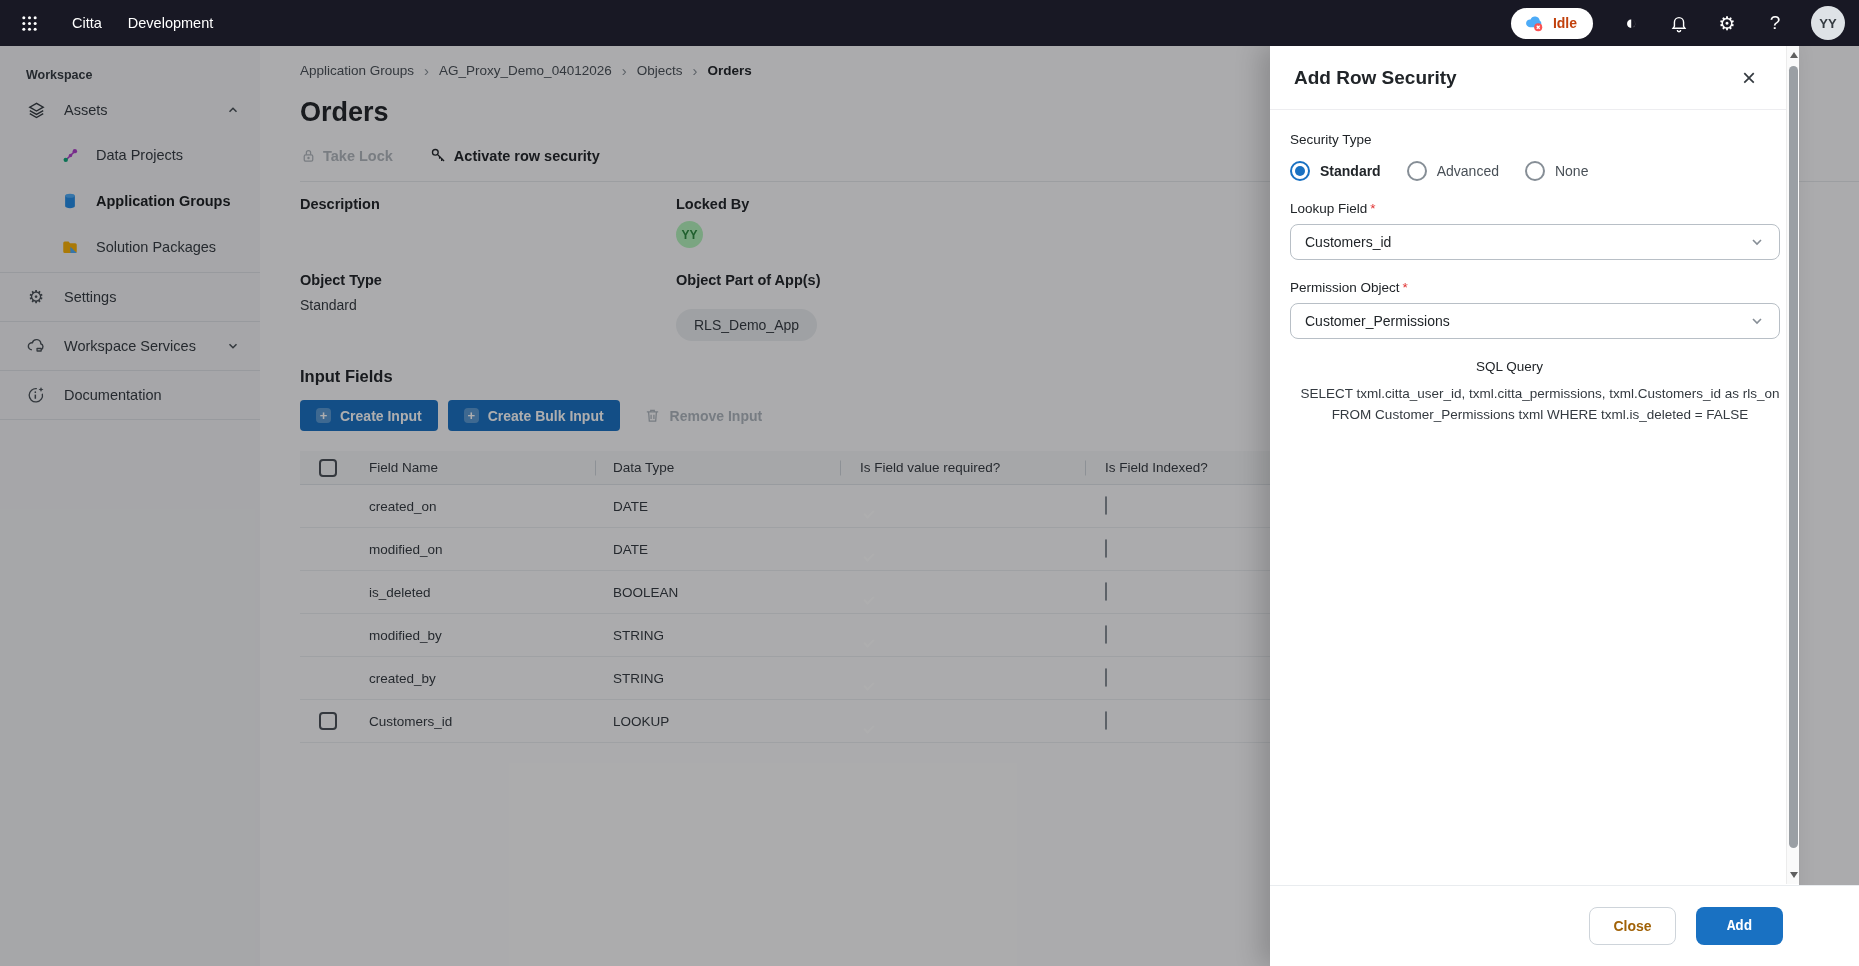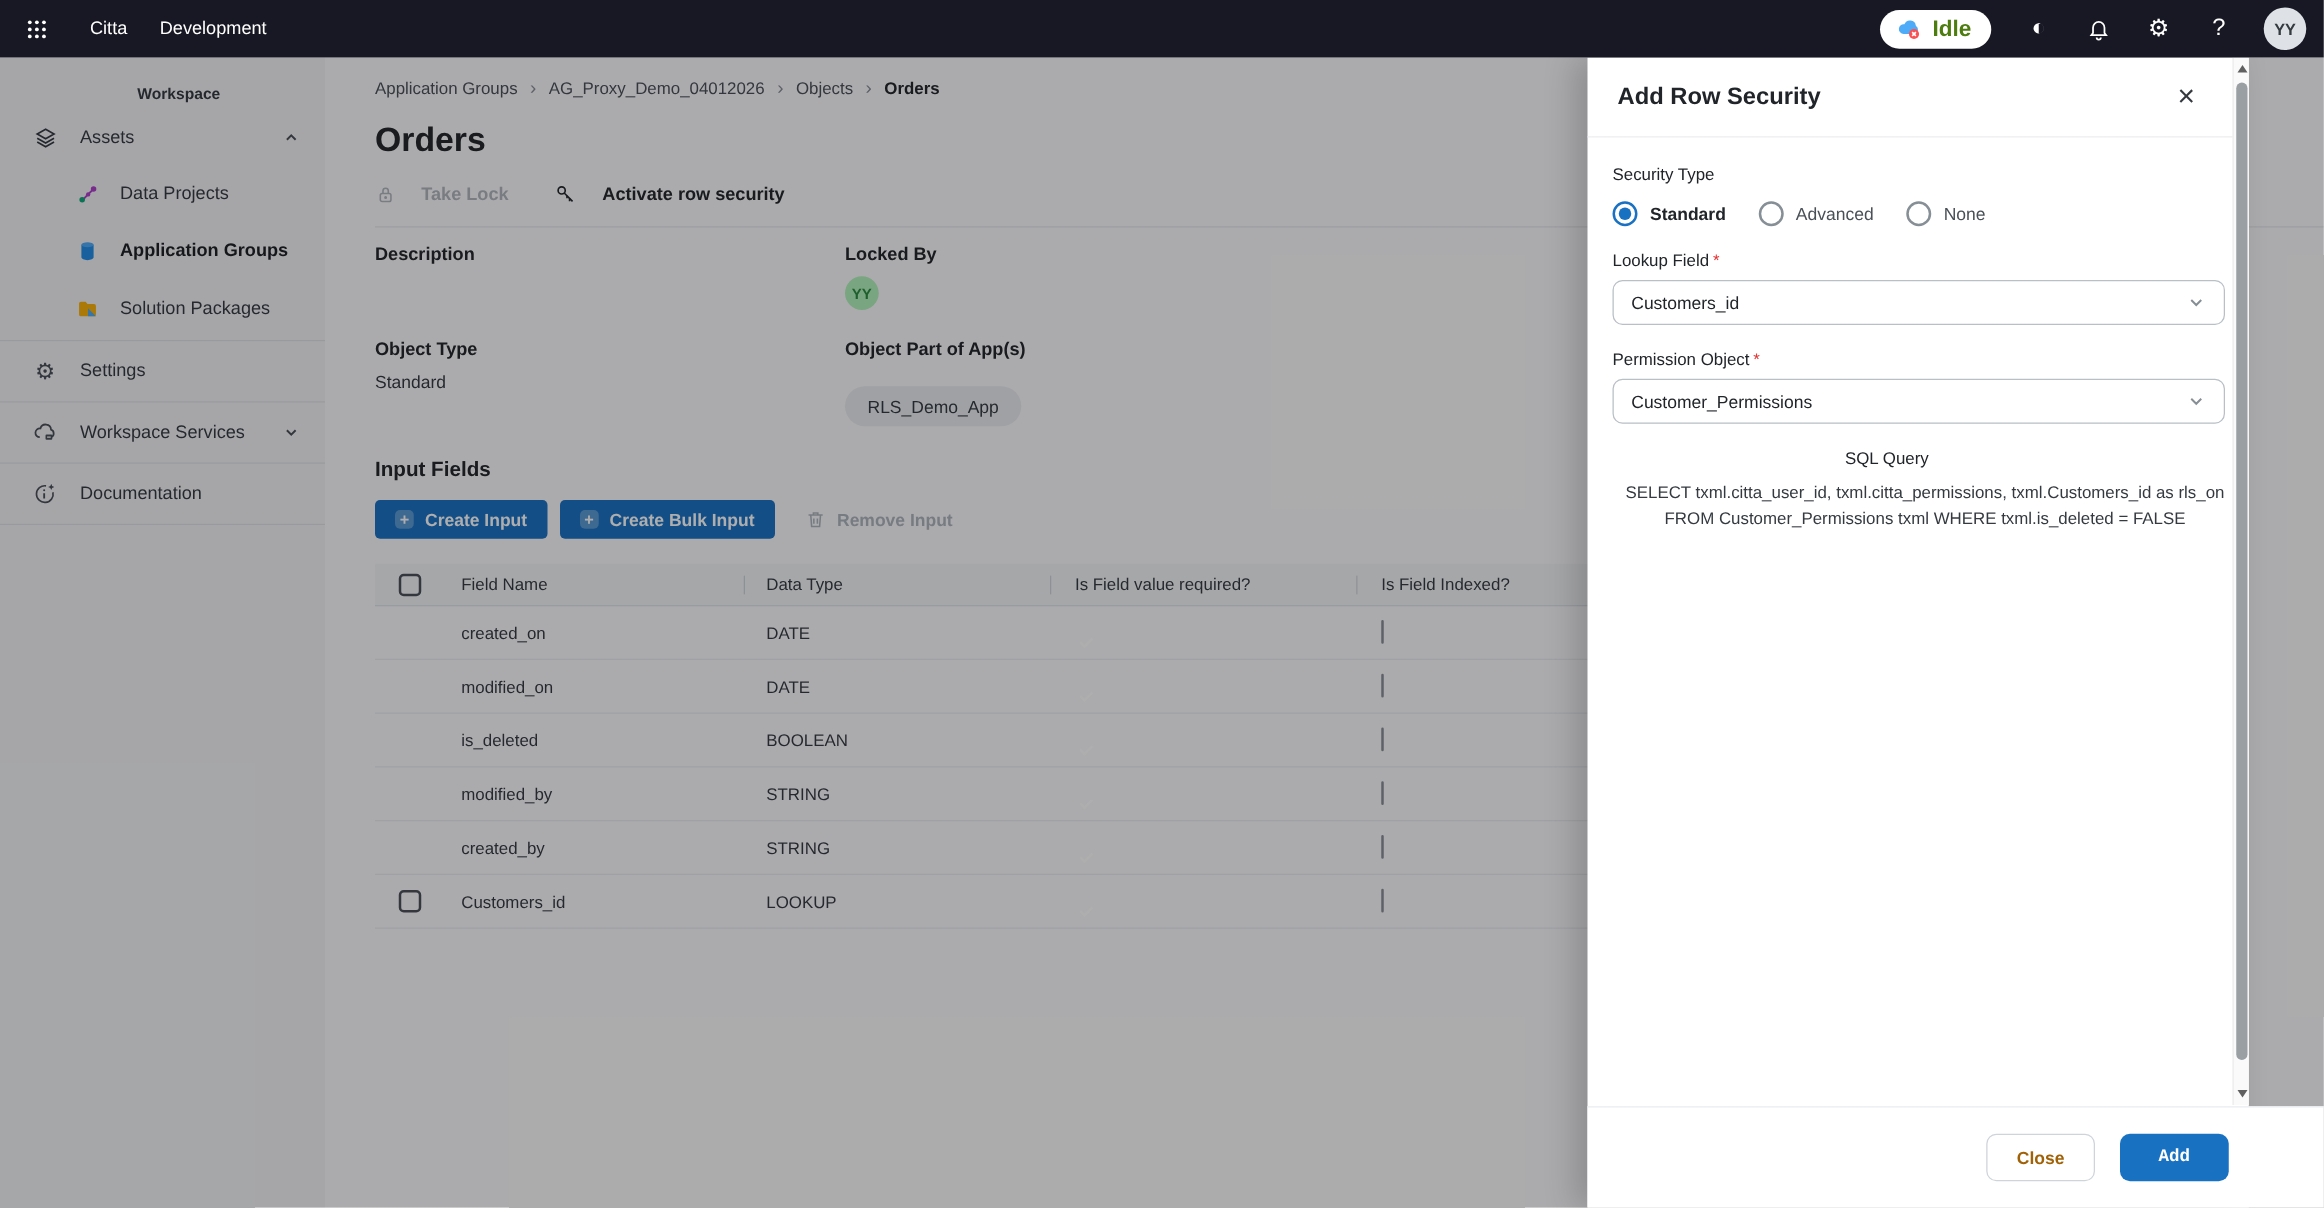--- a/index.html
+++ b/index.html
@@ -7,45 +7,45 @@
     font-family:"Liberation Sans", sans-serif; color:#212529; }
 
   
   .topbar { position:absolute; left:0; top:0; width:1859px; height:46px; background:#181824;
     display:flex; align-items:center; z-index:100; }
   .topbar .grid-btn { width:34px; height:34px; margin-left:12px; display:flex; align-items:center; justify-content:center; cursor:pointer; }
   .topbar .menu { color:#fff; font-size:14.5px; margin-left:26px; cursor:pointer; }
   .topbar .spacer { flex:1; }
   .status-pill { background:#fff; border-radius:16px; height:31px; display:flex; align-items:center;
     padding:0 16px 0 12px; gap:8px; margin-right:26px; cursor:pointer; }
-  .status-pill .label { font-size:18px; font-weight:700; color:#4d7c0f; }
+  .status-pill .label { font-size:14px; font-weight:700; color:#c2410c; }
   .tb-icon { width:24px; height:24px; margin-right:24px; display:flex; align-items:center; justify-content:center;
     color:#fff; font-size:19px; cursor:pointer; }
   .tb-avatar { width:34px; height:34px; border-radius:50%; background:#dee2e6; color:#343a40;
     font-size:13px; font-weight:700; display:flex; align-items:center; justify-content:center; margin-right:14px; cursor:pointer; }
 
   
   .sidebar { position:absolute; left:0; top:46px; width:260px; height:920px; background:#f3f4f6; z-index:1; }
-  .sb-heading { font-size:12.5px; font-weight:700; color:#343a40; padding:22px 0 6px 26px;text-align:center; }
+  .sb-heading { font-size:12.5px; font-weight:700; color:#343a40; padding:22px 0 6px 26px; }
   .sb-item { display:flex; align-items:center; height:44px; padding-left:26px; gap:18px; font-size:14.5px; color:#343a40; cursor:pointer; }
   .sb-item .chev { margin-left:auto; margin-right:20px; }
   .sb-sub { padding-left:60px; gap:16px; height:46px; }
   .sb-sub.active { font-weight:700; color:#1b1e21; }
   .sb-div { height:1px; background:#dfe2e6; margin:2px 0; }
   .sb-ico { width:20px; height:20px; display:flex; align-items:center; justify-content:center; color:#495057; font-size:18px; }
 
   
   .main { position:absolute; left:260px; top:46px; right:0; bottom:0; background:#fbfbfc; padding-left:40px; z-index:1; }
   .breadcrumb { margin-top:16px; display:flex; align-items:center; gap:10px; font-size:13.5px; color:#495057; }
   .breadcrumb .crumb { cursor:pointer; }
   .breadcrumb .sep { color:#868e96; font-size:15px; }
   .breadcrumb .current { font-weight:700; color:#212529; }
   .page-title { margin-top:18px; font-size:27px; font-weight:700; color:#212529; }
   .toolbar { margin-top:18px; display:flex; align-items:center; gap:36px; }
-  .tool-btn { display:flex; align-items:center; gap:20px; font-size:14.5px; font-weight:700; cursor:pointer; }
+  .tool-btn { display:flex; align-items:center; gap:6px; font-size:14.5px; font-weight:700; cursor:pointer; }
   .tool-btn.disabled { color:#b0b6bc; cursor:default; }
   .tool-btn.dark { color:#212529; }
   .main-div { height:1px; background:#e5e7ea; margin-top:16px; }
 
   .meta { margin-top:14px; display:grid; grid-template-columns:376px auto; grid-row-gap:24px; }
   .meta .label { font-size:14.5px; font-weight:700; color:#212529; }
   .meta .value { font-size:14px; color:#343a40; margin-top:9px; }
   .meta-avatar { width:27px; height:27px; border-radius:50%; background:#b2f2bb; color:#2b8a3e;
     font-size:12px; font-weight:700; display:flex; align-items:center; justify-content:center; margin-top:9px; }
   .chip { display:inline-block; margin-top:21px; background:#e9ecef; border-radius:17px; padding:8px 18px; font-size:14px; color:#343a40; }

